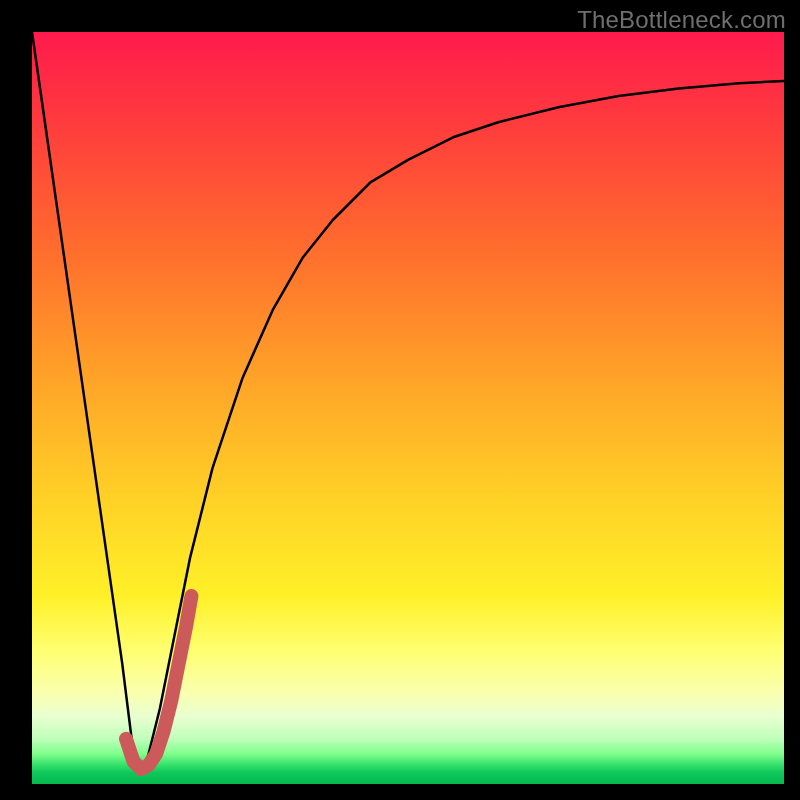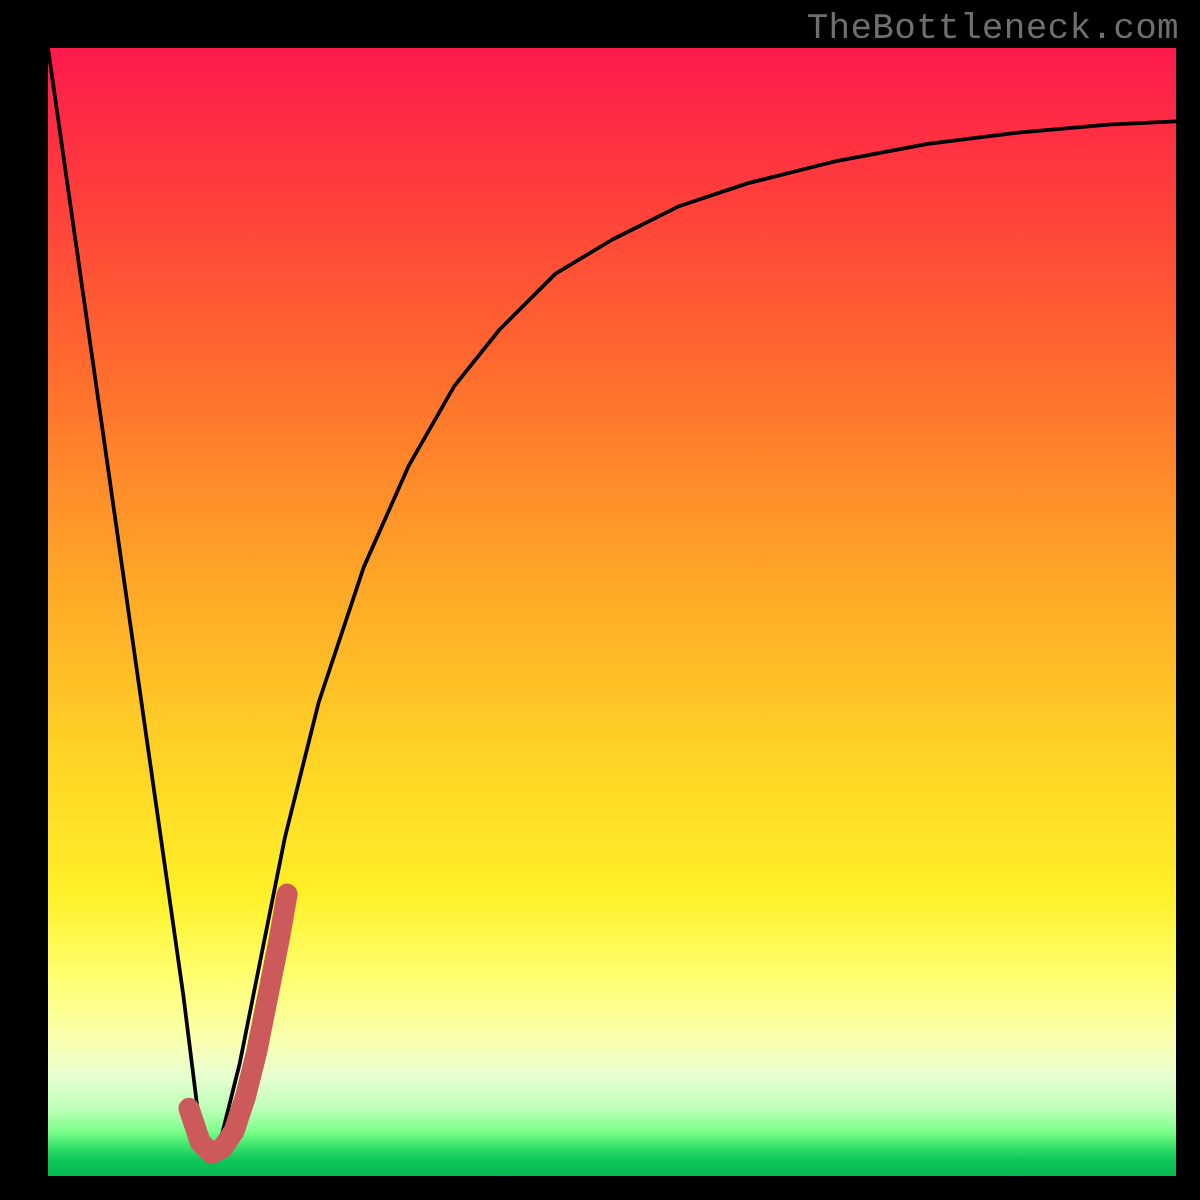--- a/index.html
+++ b/index.html
@@ -50,21 +50,21 @@
   svg.curves {
     position: absolute;
     inset: 0;
     width: 100%;
     height: 100%;
   }
   .watermark {
     position: absolute;
     top: 6px;
     right: 14px;
-    font-family: Liberation Mono, monospace;
+    font-family: Liberation Sans, sans-serif;
     font-size: 24px;
     color: #6f6f6f;
     letter-spacing: 0.2px;
     user-select: none;
   }
 </style>
 </head>
 <body>
 
 <div class="frame">

